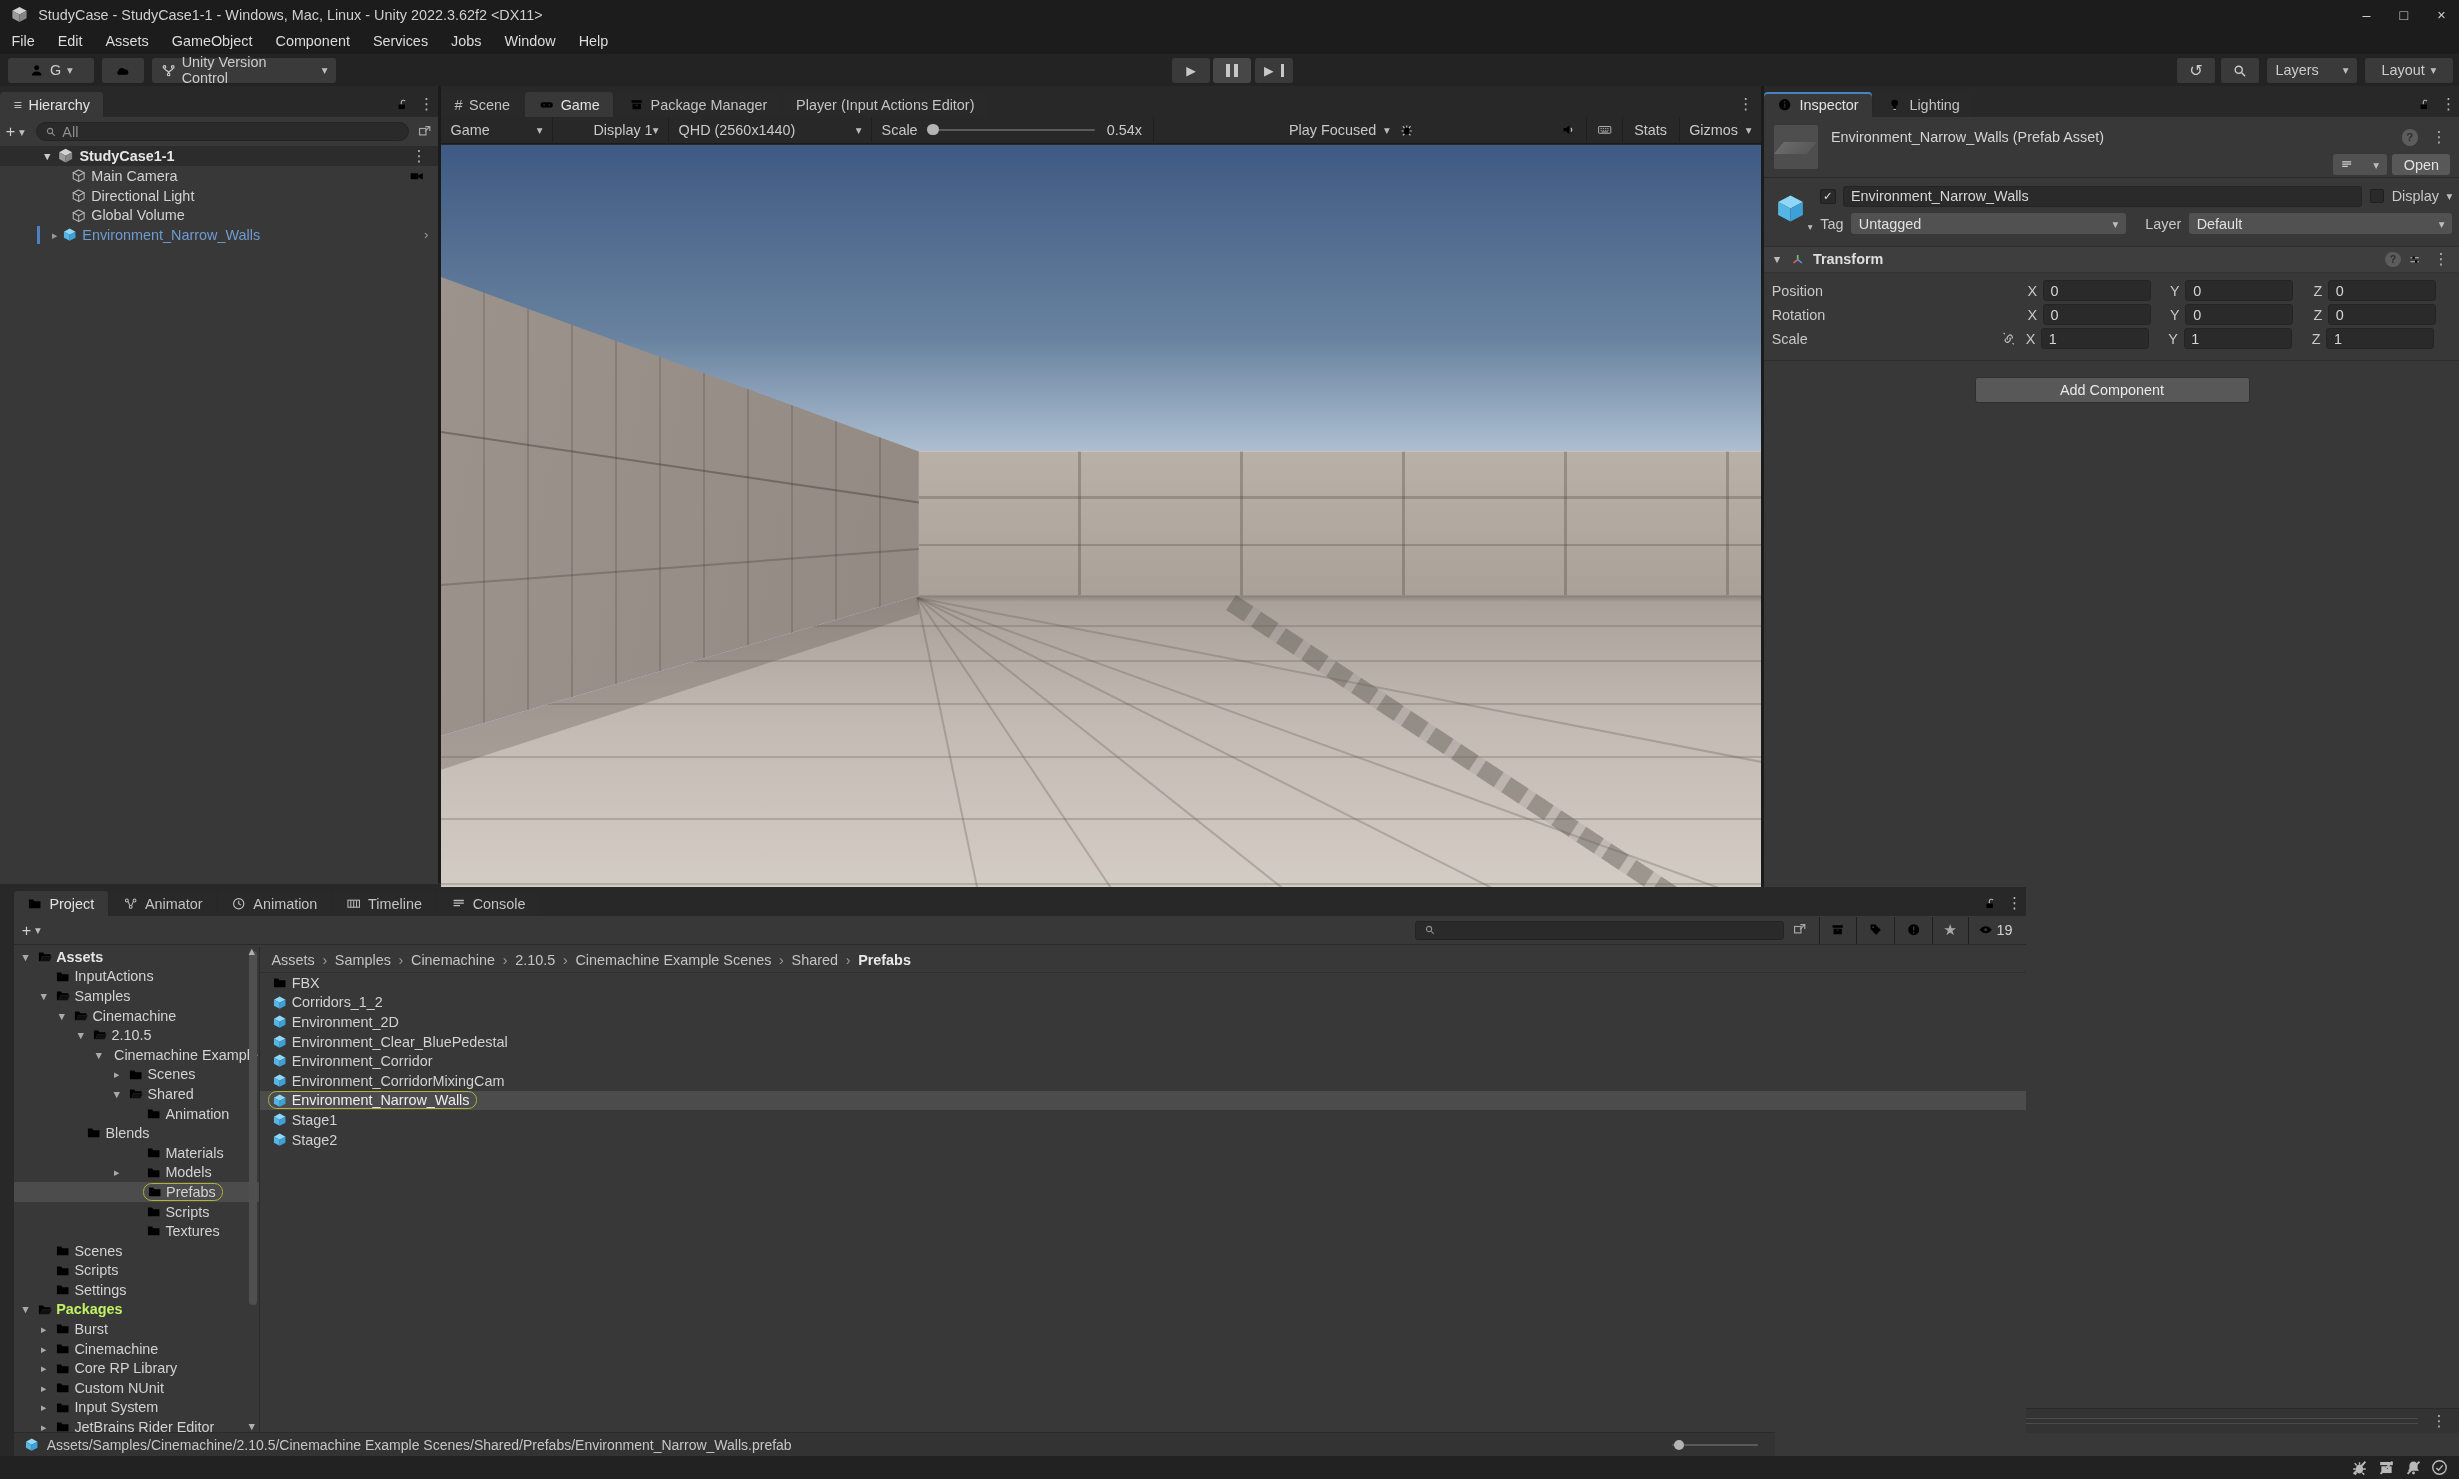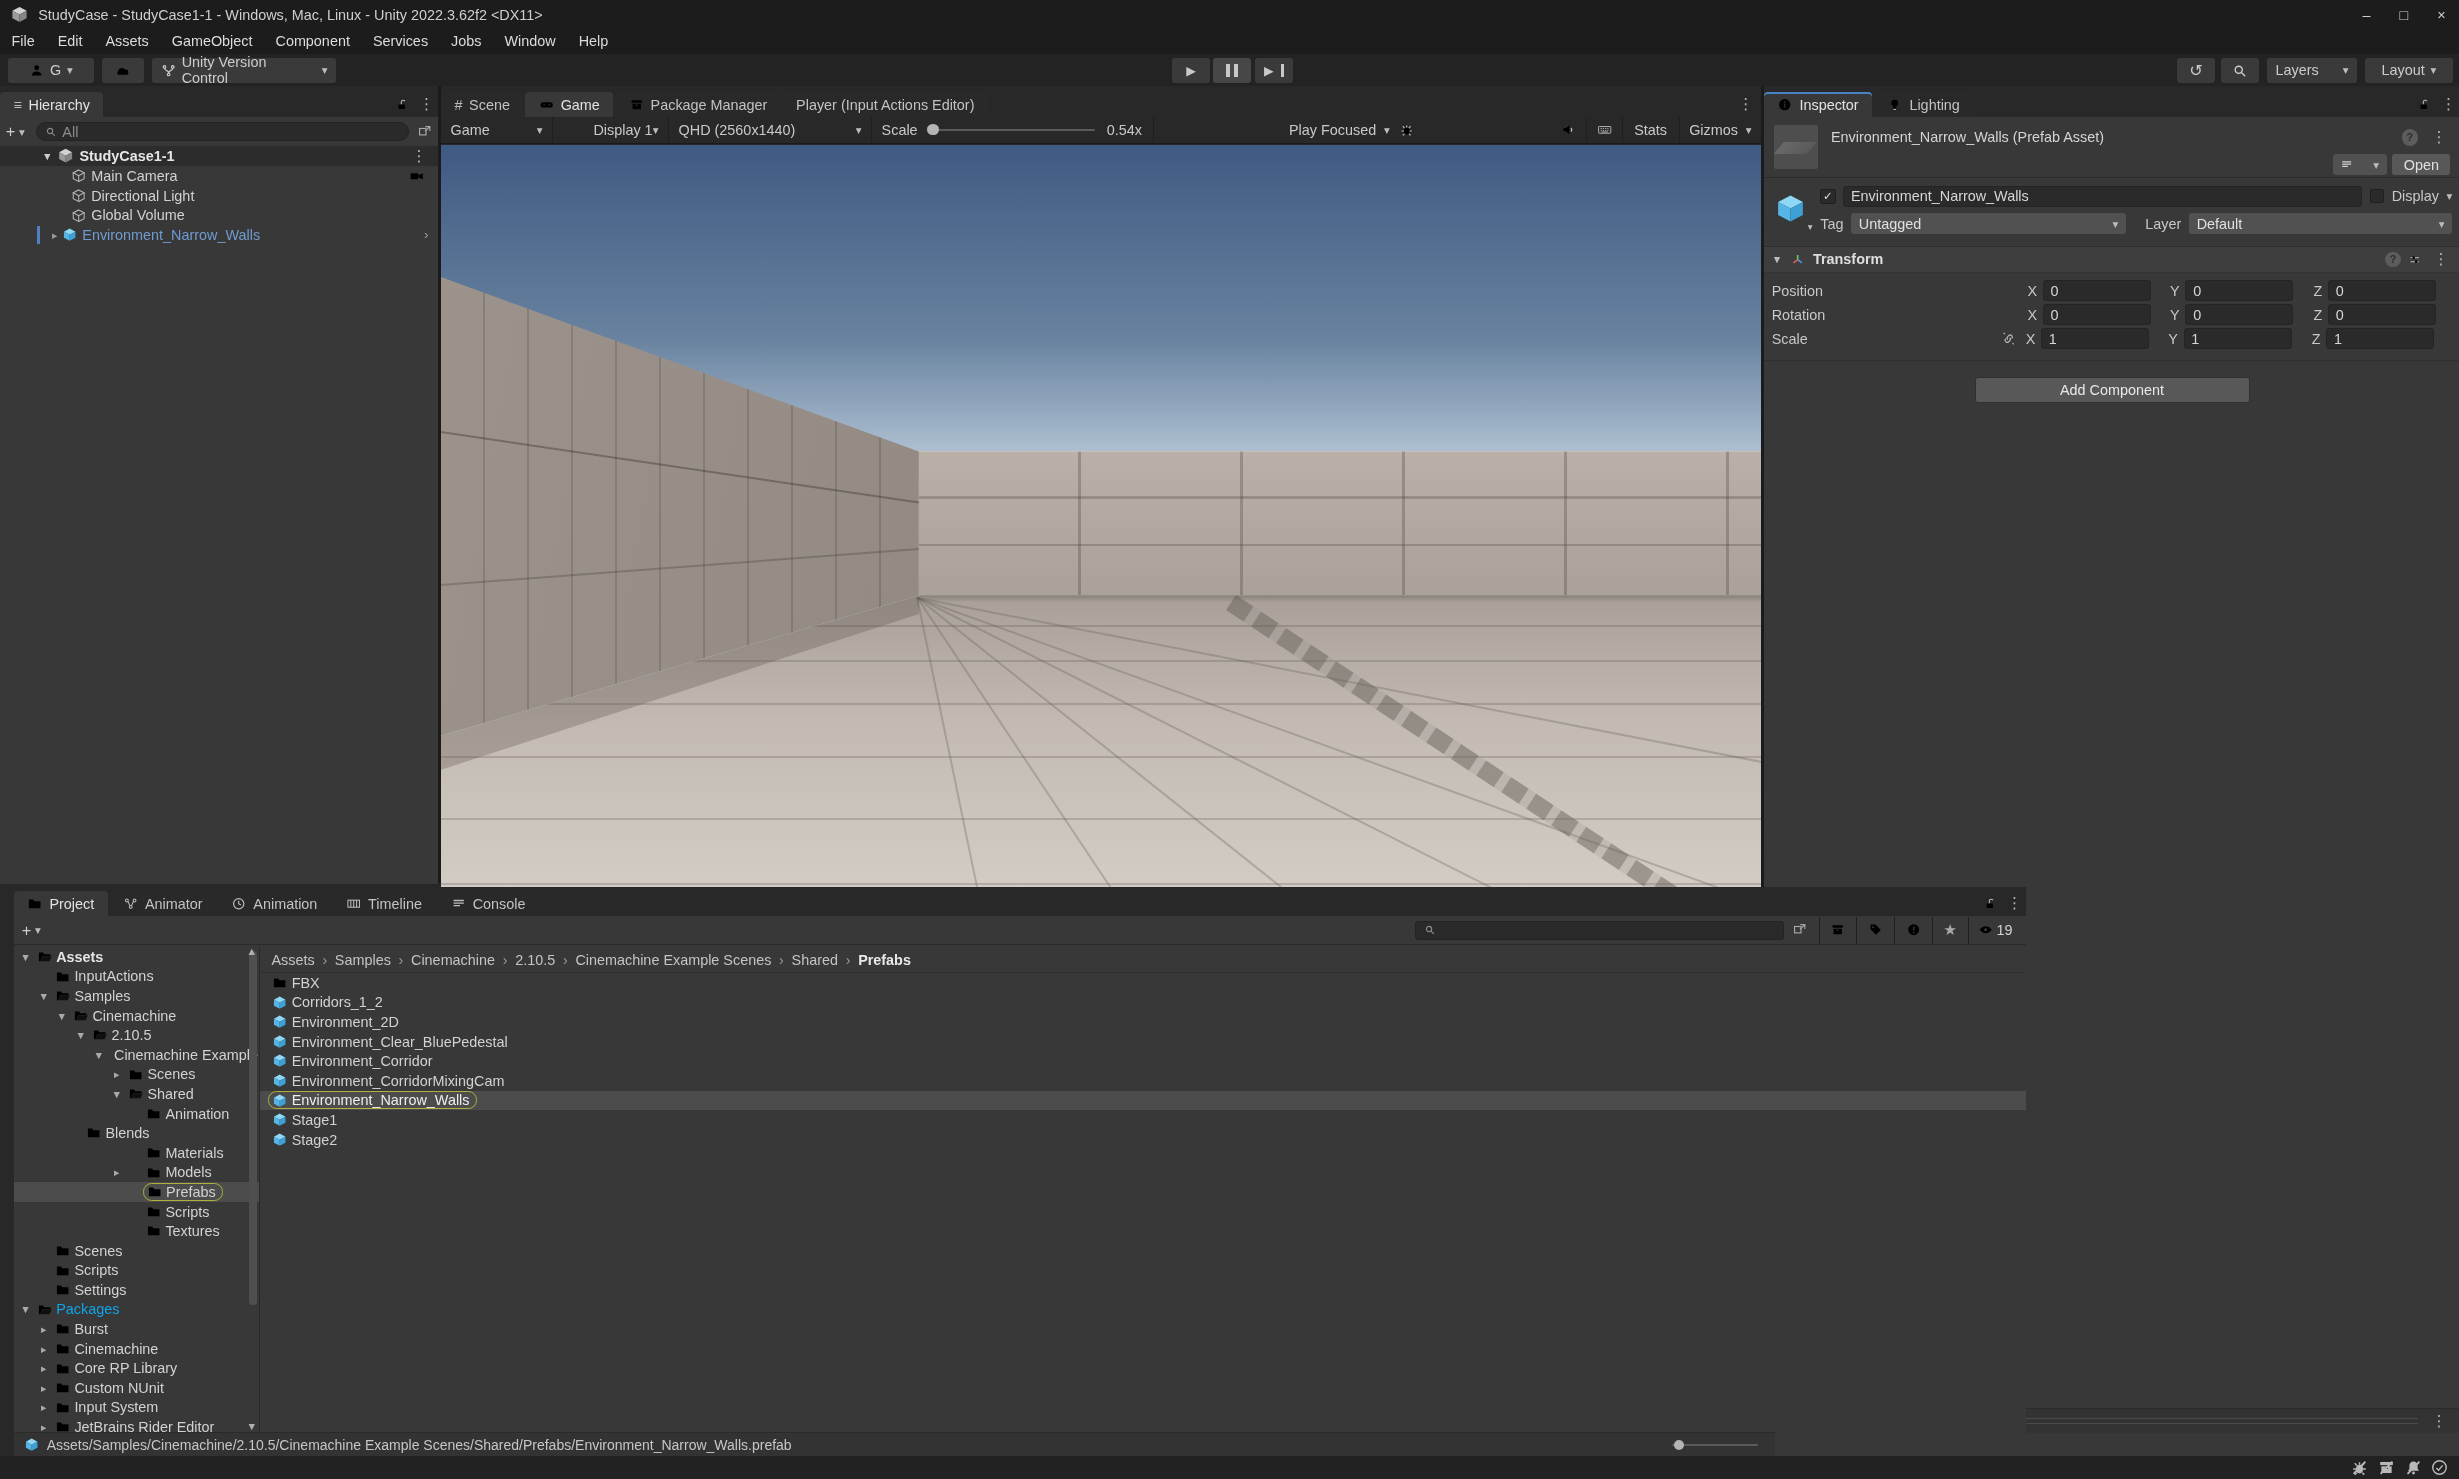--- a/index.html
+++ b/index.html
@@ -866,21 +866,21 @@
           <svg class="ic16 folder-ic" viewBox="0 0 16 16" width="15.4" height="15.4">
             <use href="#s-folder"></use>
           </svg>
           <span>Settings</span>
         </div>
       <div class="prow" style="padding-left:3.8px">
           <span class="tw">▼</span>
           <svg class="ic16 folder-ic" viewBox="0 0 16 16" width="15.4" height="15.4">
             <use href="#s-folder-open"></use>
           </svg>
-          <span style="font-weight:normal;color:#0ea5e9">Packages</span>
+          <span style="font-weight:bold;color:#bef264">Packages</span>
         </div>
       <div class="prow" style="padding-left:22px">
           <span class="tw">▸</span>
           <svg class="ic16 folder-ic" viewBox="0 0 16 16" width="15.4" height="15.4">
             <use href="#s-folder"></use>
           </svg>
           <span>Burst</span>
         </div>
       <div class="prow" style="padding-left:22px">
           <span class="tw">▸</span>

